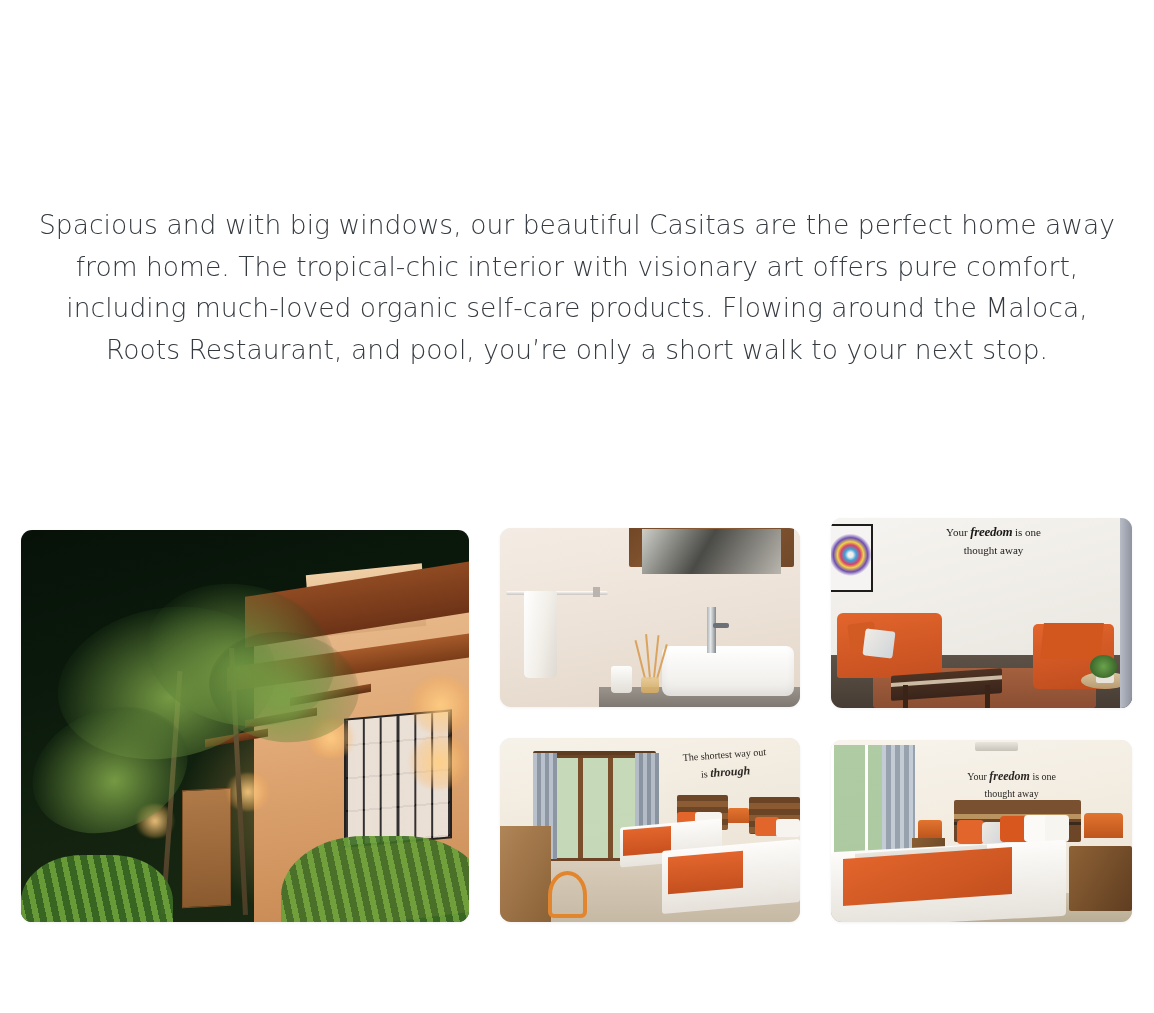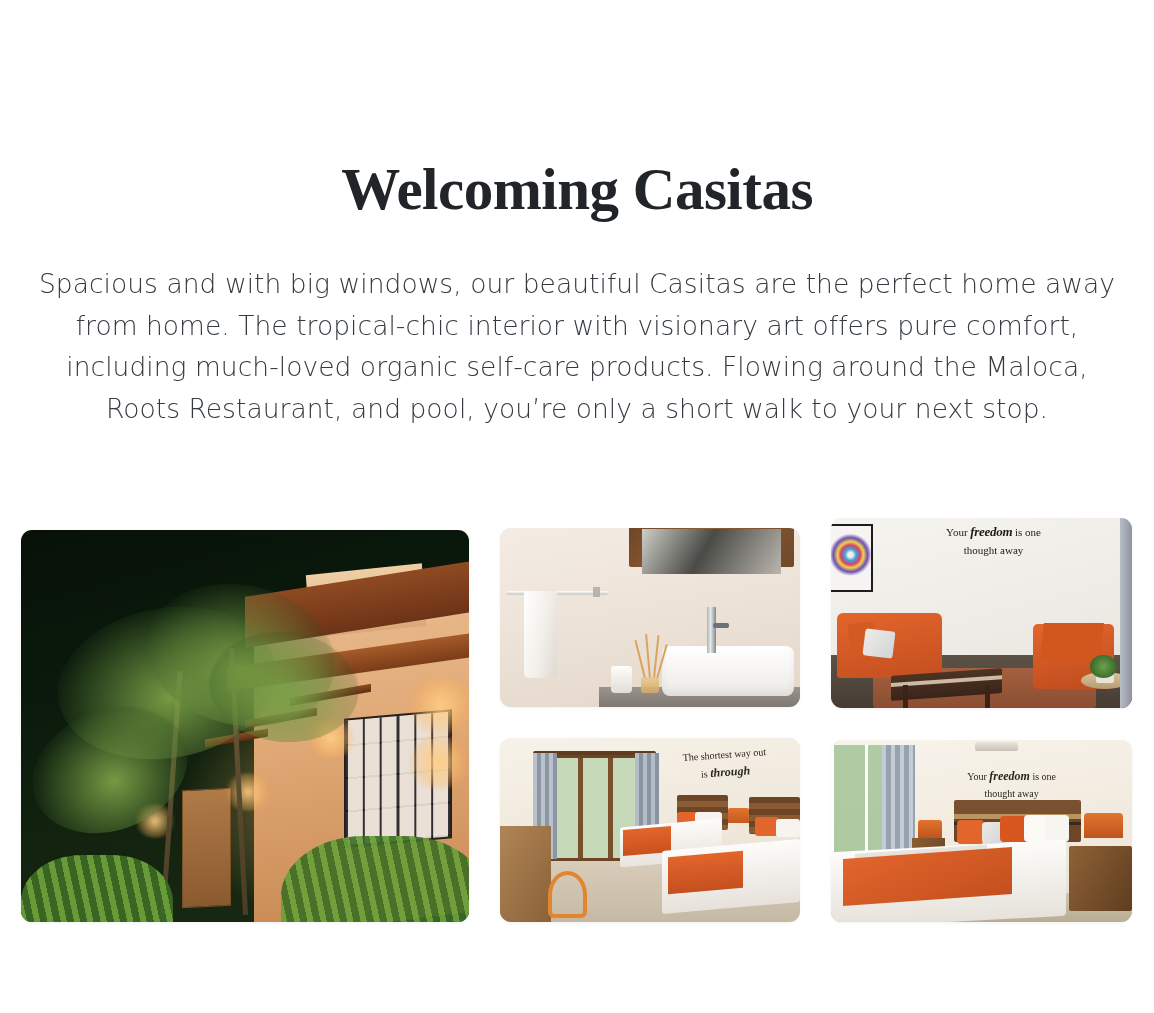--- a/index.html
+++ b/index.html
@@ -293,21 +293,20 @@
     color:#2a2623; line-height:1.6; font-size:10px;
   }
   .kg-quote .script { font-style:italic; font-weight:700; font-size:12px; }
 </style>
 </head>
 <body>
 
 <div class="page">
 
   <div class="section-head">
-    <h1 class="section-title">Welcoming Casitas</h1>
     <p class="section-desc">Spacious and with big windows, our beautiful Casitas are the perfect home away from home. The tropical-chic interior with visionary art offers pure comfort, including much-loved organic self-care products. Flowing around the Maloca, Roots Restaurant, and pool, you’re only a short walk to your next stop.</p>
   </div>
 
   <div class="gallery">
 
     <div class="col col-main">
       <div class="tile tile-exterior">
         <div class="ph">
           <div class="ex-sky"></div>
           <div class="ex-building"></div>

